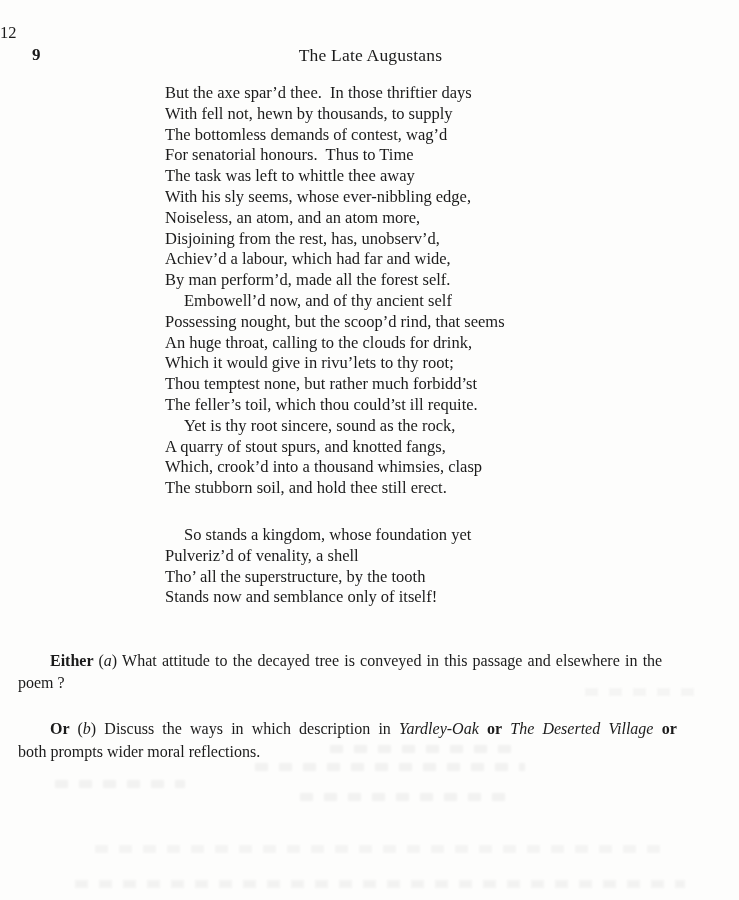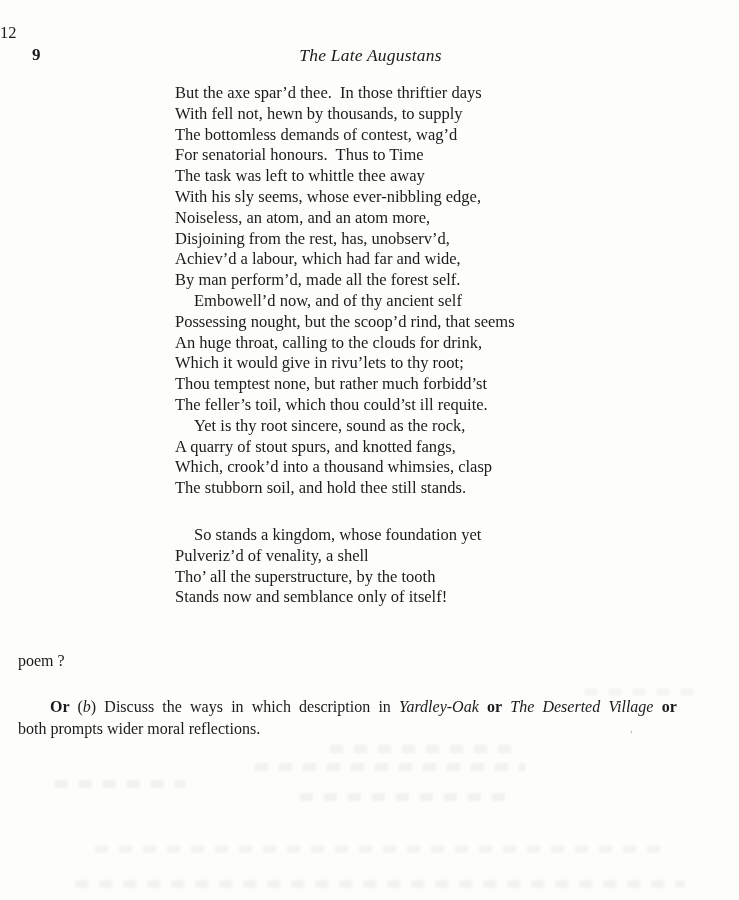--- a/index.html
+++ b/index.html
@@ -24,27 +24,26 @@
     margin-top:17px;
   }
   .question-number{
     position:absolute;left:32px;top:45px;
     font-weight:bold;font-size:17px;
   }
   .section-title{
     position:absolute;top:45px;left:0;right:0;
     text-align:center;
     padding-left:2px;
-    font-style:italic;
     font-size:17.5px;
     letter-spacing:.2px;
   }
 
   .poem{
-    position:absolute;left:175px;top:83px;
+    position:absolute;left:165px;top:83px;
     font-size:16.5px;
     line-height:20.8px;
   }
   .poem-line{white-space:pre;}
   .poem-line.indent{padding-left:19px;}
   .stanza + .stanza{margin-top:26px;}
 
   .questions{
     position:absolute;left:18px;top:650px;width:700px;
     font-size:16px;
@@ -103,32 +102,33 @@
         <div class="poem-line">By man perform’d, made all the forest self.</div>
         <div class="poem-line indent">Embowell’d now, and of thy ancient self</div>
         <div class="poem-line">Possessing nought, but the scoop’d rind, that seems</div>
         <div class="poem-line">An huge throat, calling to the clouds for drink,</div>
         <div class="poem-line">Which it would give in rivu’lets to thy root;</div>
         <div class="poem-line">Thou temptest none, but rather much forbidd’st</div>
         <div class="poem-line">The feller’s toil, which thou could’st ill requite.</div>
         <div class="poem-line indent">Yet is thy root sincere, sound as the rock,</div>
         <div class="poem-line">A quarry of stout spurs, and knotted fangs,</div>
         <div class="poem-line">Which, crook’d into a thousand whimsies, clasp</div>
-        <div class="poem-line">The stubborn soil, and hold thee still stands.</div>
+        <div class="poem-line">The stubborn soil, and hold thee still erect.</div>
       </div>
       <div class="stanza">
         <div class="poem-line indent">So stands a kingdom, whose foundation yet</div>
         <div class="poem-line">Pulveriz’d of venality, a shell</div>
         <div class="poem-line">Tho’ all the superstructure, by the tooth</div>
         <div class="poem-line">Stands now and semblance only of itself!</div>
       </div>
     </div>
 
   <div class="questions">
     <div class="question">
+      <div class="q-line first spread-a"><span style="font-weight: bold;">Either </span><span>(</span><span style="font-style: italic;">a</span><span>) What attitude to the decayed tree is conveyed in this passage and elsewhere in the</span></div>
       <div class="q-line"><span>poem ?</span></div>
     </div>
     <div class="question">
       <div class="q-line first spread-b"><span style="font-weight: bold;">Or </span><span>(</span><span style="font-style: italic;">b</span><span>) Discuss the ways in which description in </span><span style="font-style: italic;">Yardley-Oak</span><span> </span><span style="font-weight: bold;">or</span><span> </span><span style="font-style: italic;">The Deserted Village</span><span> </span><span style="font-weight: bold;">or</span></div>
       <div class="q-line"><span>both prompts wider moral reflections.</span></div>
     </div>
   </div>
 
   <div class="ghost g1"></div>
   <div class="ghost g2"></div>

